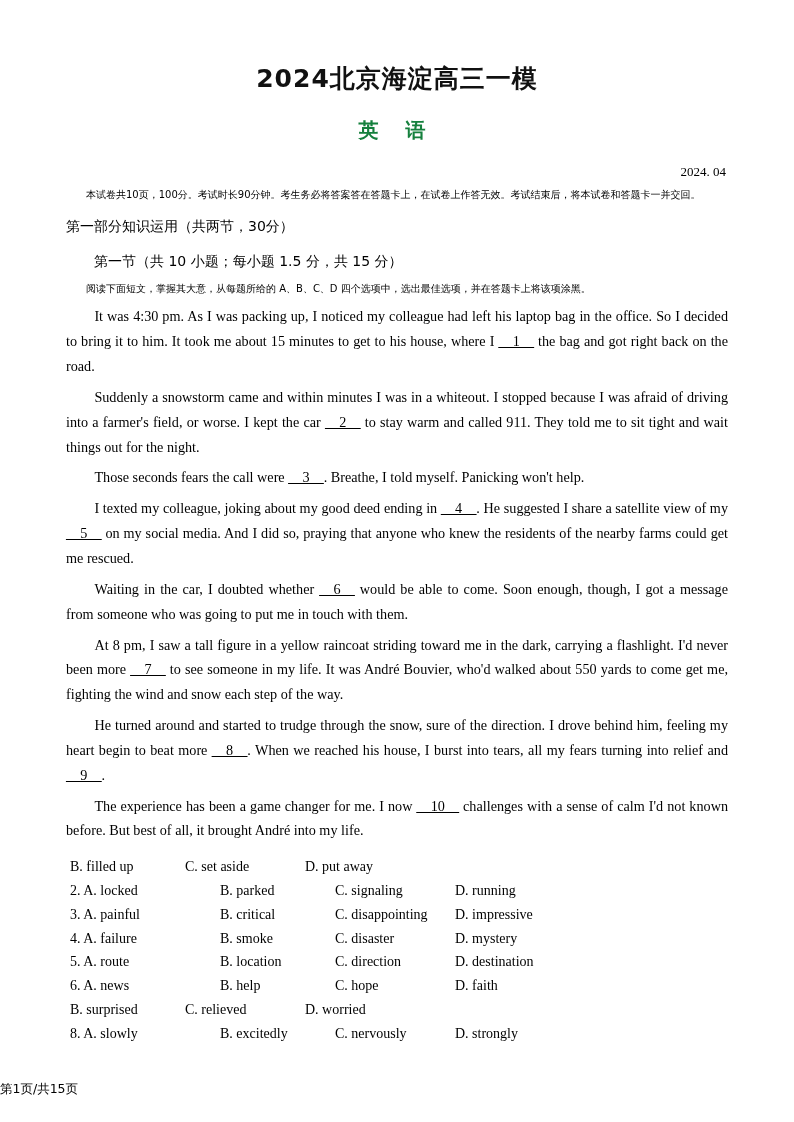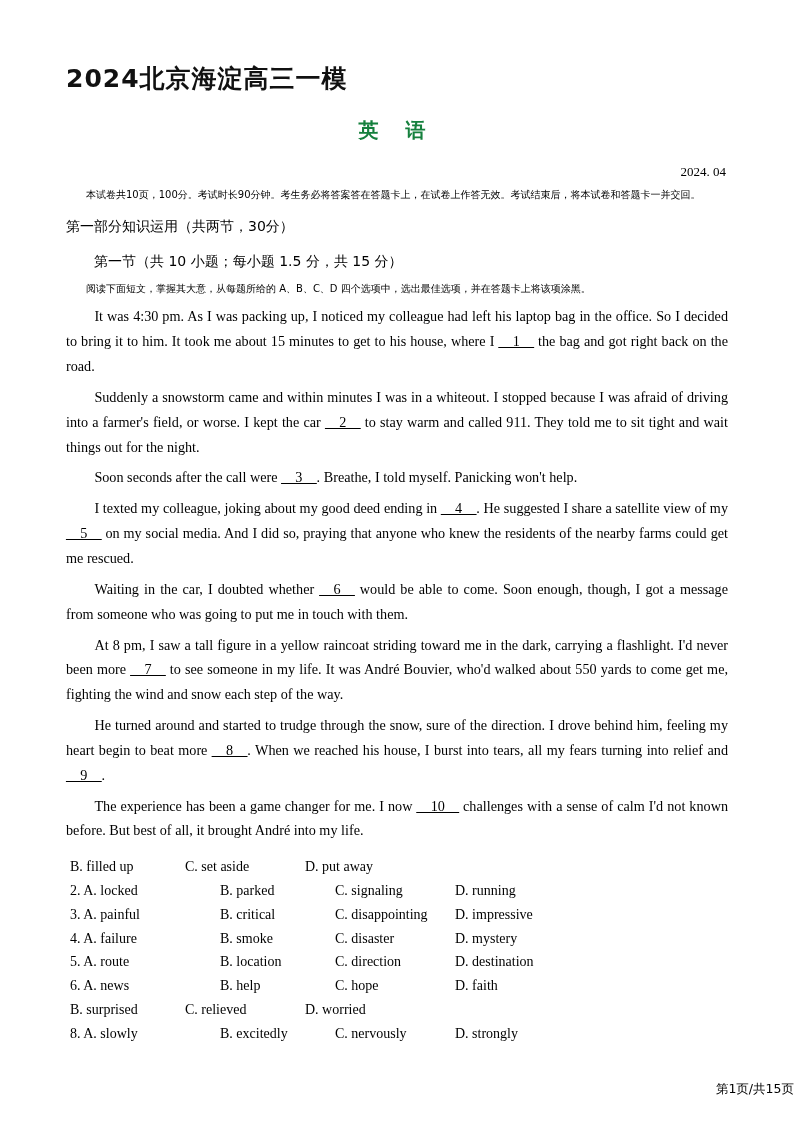--- a/index.html
+++ b/index.html
@@ -16,21 +16,21 @@
     overflow: hidden;
   }
   .page {
     width: 794px;
     height: 1122px;
     box-sizing: border-box;
     padding: 44px 66px 0 66px;
     position: relative;
   }
   .doc-title {
-    text-align: left;
+    text-align: center;
     font-family: "DejaVu Sans", sans-serif;
     font-weight: bold;
     font-size: 25px;
     letter-spacing: 1px;
     margin: 18px 0 0 0;
     color: #111;
   }
   .doc-subtitle {
     text-align: center;
     font-family: "DejaVu Sans", sans-serif;
@@ -85,21 +85,21 @@
     flex: none;
   }
   .opt-row .oB { width: 115px; flex: none; }
   .opt-row .oC { width: 120px; flex: none; }
   .opt-row .oD { flex: none; }
   .footer {
     position: absolute;
     bottom: 24px;
     left: 0;
     width: 794px;
-    text-align: right;
+    text-align: left;
     font-family: "DejaVu Sans", sans-serif;
     font-size: 12.5px;
   }
 </style>
 </head>
 <body>
 
 <div class="page">
 
   <h1 class="doc-title">2024北京海淀高三一模</h1>
@@ -112,21 +112,21 @@
   <p class="section-head">第一部分知识运用（共两节，30分）</p>
 
   <p class="section-head indent2">第一节（共 10 小题；每小题 1.5 分，共 15 分）</p>
 
   <p class="para cn indent2">阅读下面短文，掌握其大意，从每题所给的 A、B、C、D 四个选项中，选出最佳选项，并在答题卡上将该项涂黑。</p>
 
   <p class="para indent2"><span>It was 4:30 pm. As I was packing up, I noticed my colleague had left his laptop bag in the office. So I decided to bring it to him. It took me about 15 minutes to get to his house, where I </span><span class="blank">__1__</span><span> the bag and got right back on the road.</span></p>
 
   <p class="para indent2"><span>Suddenly a snowstorm came and within minutes I was in a whiteout. I stopped because I was afraid of driving into a farmer's field, or worse. I kept the car </span><span class="blank">__2__</span><span> to stay warm and called 911. They told me to sit tight and wait things out for the night.</span></p>
 
-  <p class="para indent2"><span>Soon seconds after the call were </span><span class="blank">__3__</span><span>. Breathe, I told myself. Panicking won't help.</span></p>
+  <p class="para indent2"><span>Those seconds fears the call were </span><span class="blank">__3__</span><span>. Breathe, I told myself. Panicking won't help.</span></p>
 
   <p class="para indent2"><span>I texted my colleague, joking about my good deed ending in </span><span class="blank">__4__</span><span>. He suggested I share a satellite view of my </span><span class="blank">__5__</span><span> on my social media. And I did so, praying that anyone who knew the residents of the nearby farms could get me rescued.</span></p>
 
   <p class="para indent2"><span>Waiting in the car, I doubted whether </span><span class="blank">__6__</span><span> would be able to come. Soon enough, though, I got a message from someone who was going to put me in touch with them.</span></p>
 
   <p class="para indent2"><span>At 8 pm, I saw a tall figure in a yellow raincoat striding toward me in the dark, carrying a flashlight. I'd never been more </span><span class="blank">__7__</span><span> to see someone in my life. It was André Bouvier, who'd walked about 550 yards to come get me, fighting the wind and snow each step of the way.</span></p>
 
   <p class="para indent2"><span>He turned around and started to trudge through the snow, sure of the direction. I drove behind him, feeling my heart begin to beat more </span><span class="blank">__8__</span><span>. When we reached his house, I burst into tears, all my fears turning into relief and </span><span class="blank">__9__</span><span>.</span></p>
 
   <p class="para indent2"><span>The experience has been a game changer for me. I now </span><span class="blank">__10__</span><span> challenges with a sense of calm I'd not known before. But best of all, it brought André into my life.</span></p>

